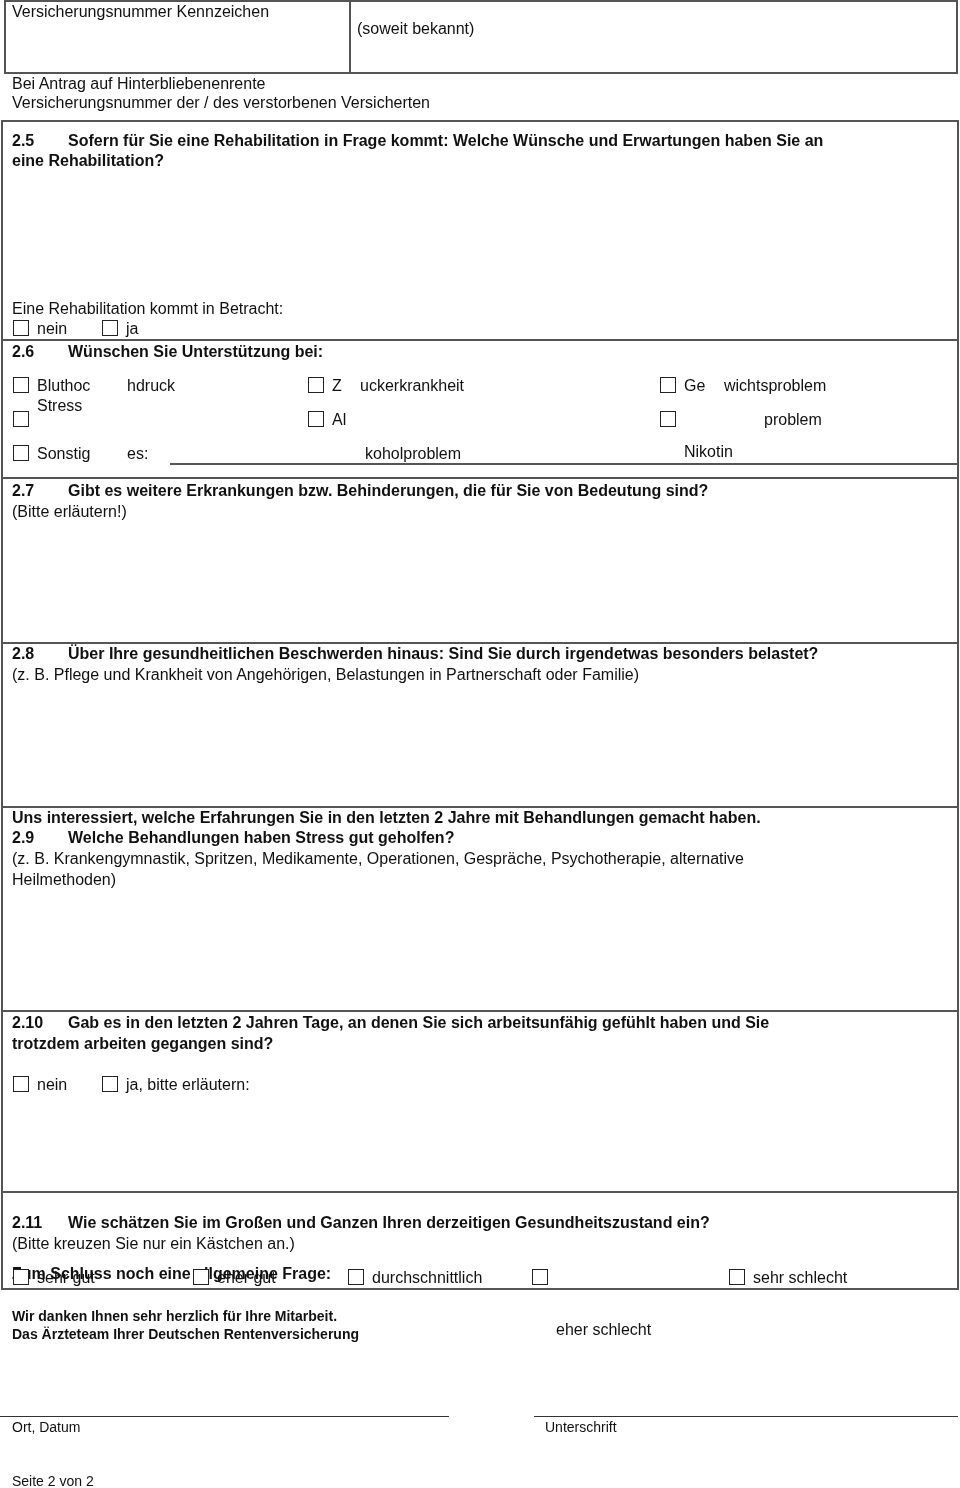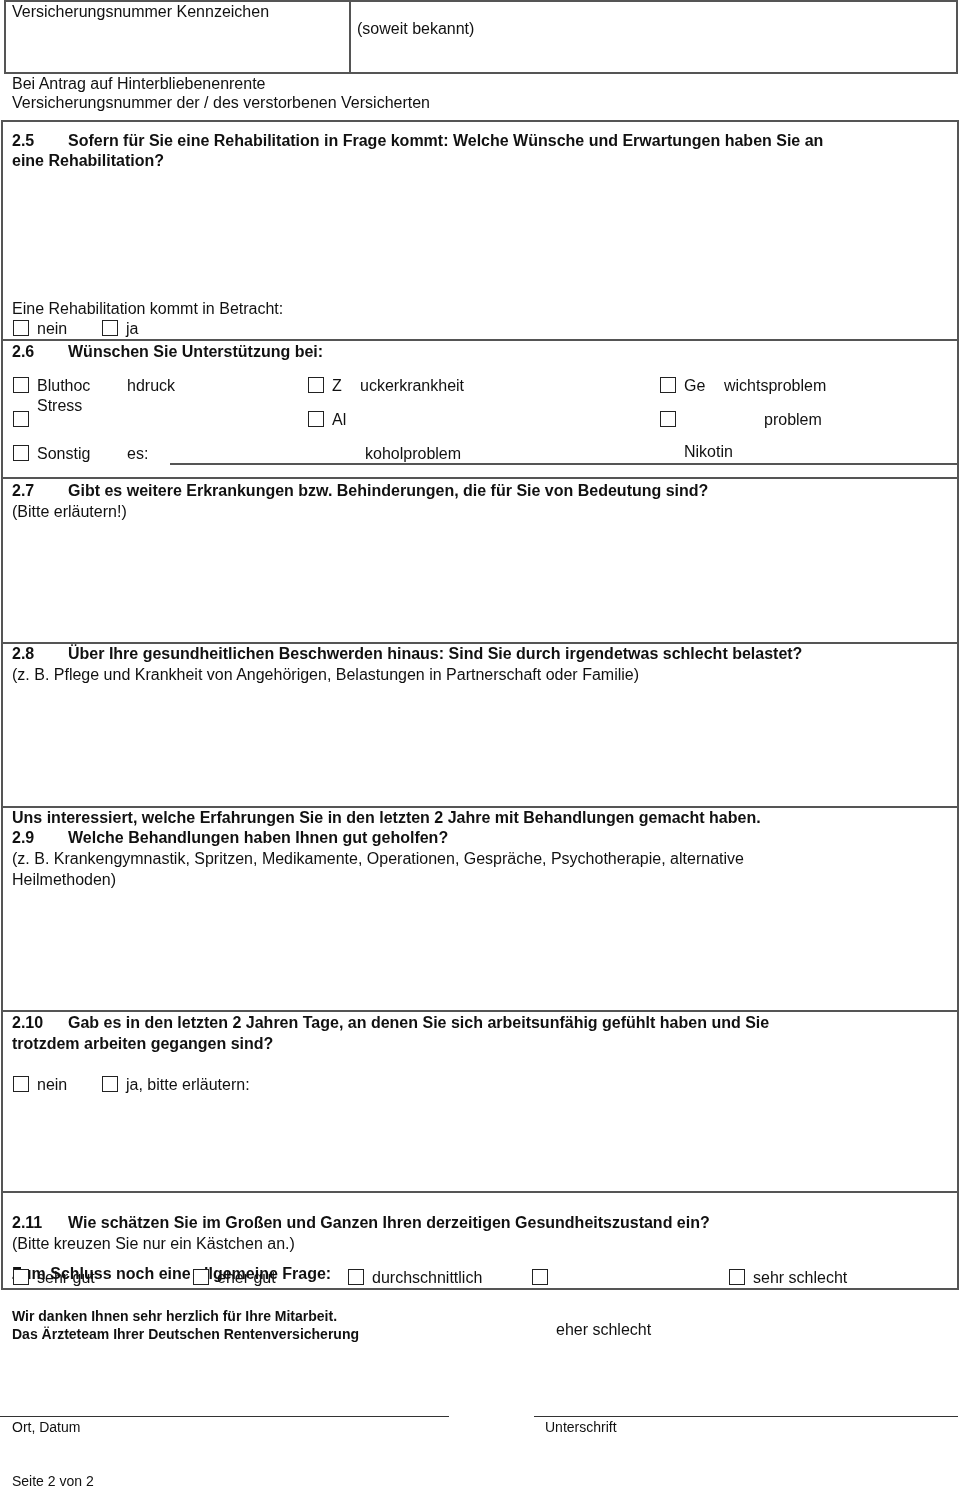--- a/index.html
+++ b/index.html
@@ -68,27 +68,27 @@
 <div class="t" style="left:37px; top:444px;">Sonstig</div>
 <div class="t" style="left:127px; top:444px;">es:</div>
 <div class="sigline" style="left:170px; top:463px; width:789px; border-top:2px solid #555;"></div>
 <div class="hline" style="left:1px; top:477px; width:958px;"></div>
 
 <div class="t b" style="left:12px; top:481px;"><span class="num">2.7</span><span>Gibt es weitere Erkrankungen bzw. Behinderungen, die für Sie von Bedeutung sind?</span></div>
 <div class="t" style="left:12px; top:502px;">(Bitte erläutern!)</div>
 <div class="field" style="left:6px; top:525px; width:948px; height:115px;"></div>
 <div class="hline" style="left:1px; top:642px; width:958px;"></div>
 
-<div class="t b" style="left:12px; top:644px;"><span class="num">2.8</span><span>Über Ihre gesundheitlichen Beschwerden hinaus: Sind Sie durch irgendetwas schlecht belastet?</span></div>
+<div class="t b" style="left:12px; top:644px;"><span class="num">2.8</span><span>Über Ihre gesundheitlichen Beschwerden hinaus: Sind Sie durch irgendetwas besonders belastet?</span></div>
 <div class="t" style="left:12px; top:665px;">(z. B. Pflege und Krankheit von Angehörigen, Belastungen in Partnerschaft oder Familie)</div>
 <div class="field" style="left:6px; top:688px; width:948px; height:115px;"></div>
 <div class="hline" style="left:1px; top:806px; width:958px;"></div>
 
 <div class="t b" style="left:12px; top:808px;">Uns interessiert, welche Erfahrungen Sie in den letzten 2 Jahre mit Behandlungen gemacht haben.</div>
-<div class="t b" style="left:12px; top:828px;"><span class="num">2.9</span><span>Welche Behandlungen haben Ihnen gut geholfen?</span></div>
+<div class="t b" style="left:12px; top:828px;"><span class="num">2.9</span><span>Welche Behandlungen haben Stress gut geholfen?</span></div>
 <div class="t" style="left:12px; top:849px;">(z. B. Krankengymnastik, Spritzen, Medikamente, Operationen, Gespräche, Psychotherapie, alternative</div>
 <div class="t" style="left:12px; top:870px;">Heilmethoden)</div>
 <div class="field" style="left:6px; top:893px; width:948px; height:114px;"></div>
 <div class="hline" style="left:1px; top:1010px; width:958px;"></div>
 
 <div class="t b" style="left:12px; top:1013px;"><span class="num">2.10</span><span>Gab es in den letzten 2 Jahren Tage, an denen Sie sich arbeitsunfähig gefühlt haben und Sie</span></div>
 <div class="t b" style="left:12px; top:1034px;">trotzdem arbeiten gegangen sind?</div>
 <div class="cb" style="left:13px; top:1076px;"></div>
 <div class="t" style="left:37px; top:1075px;">nein</div>
 <div class="cb" style="left:102px; top:1076px;"></div>

